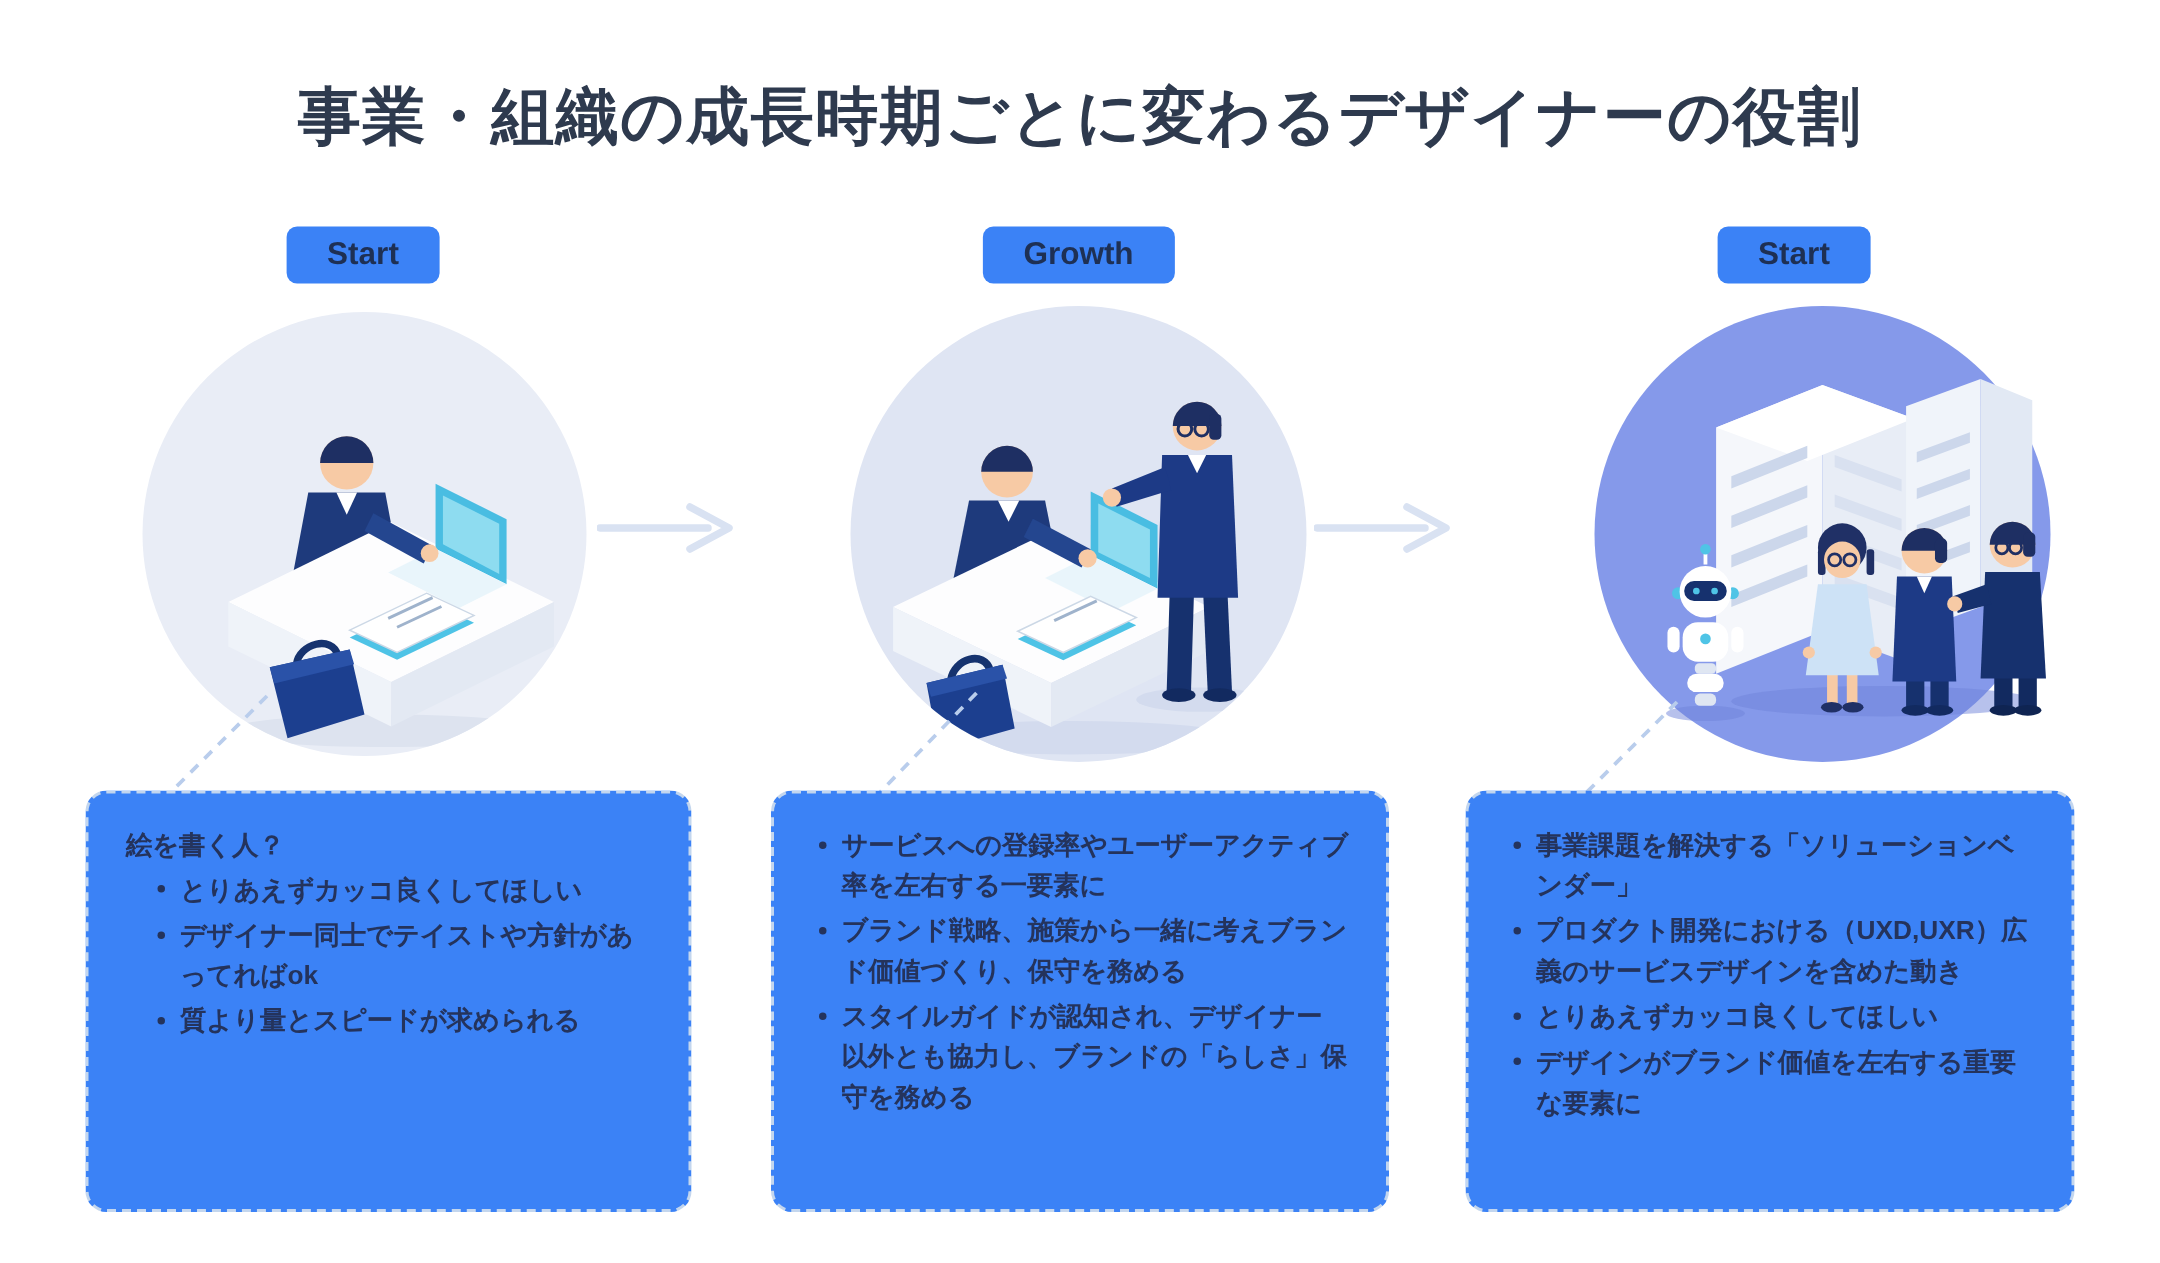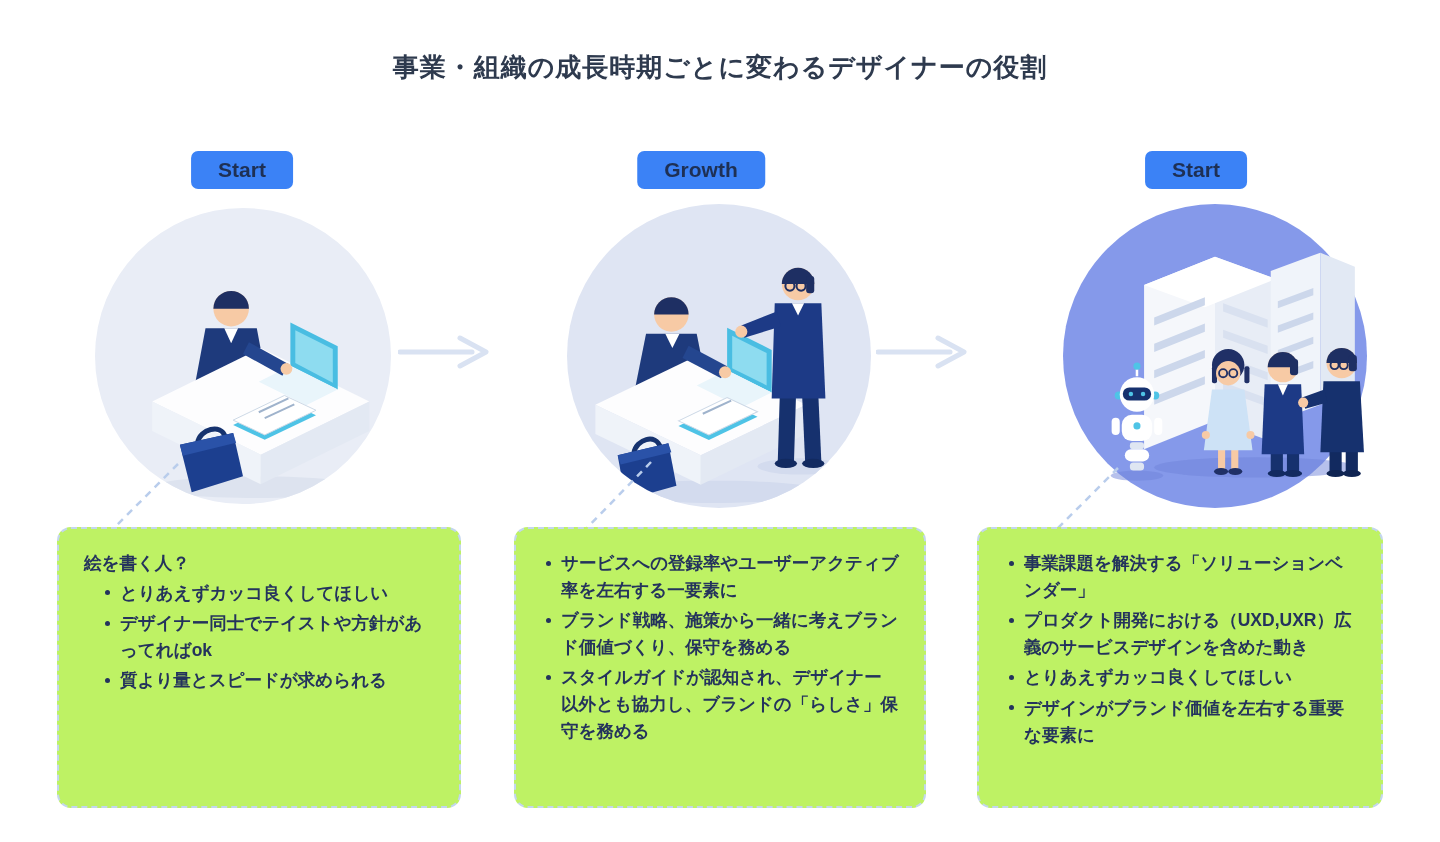--- a/index.html
+++ b/index.html
@@ -3,44 +3,44 @@
 <meta charset="utf-8">
 <style>
   html,body{margin:0;padding:0;}
   body{
     width:1440px;height:842px;background:#ffffff;overflow:hidden;position:relative;
     font-family:"Liberation Sans","DejaVu Sans",sans-serif;
   }
   .canvas{position:absolute;inset:0;}
   .title{
     position:absolute;top:50px;left:0;width:1440px;text-align:center;margin:0;
-    font-size:26px;font-weight:700;color:#2e3a4e;letter-spacing:1px;
+    font-size:42px;font-weight:700;color:#2e3a4e;letter-spacing:1px;
   }
   .badge{
     position:absolute;top:151px;height:38px;line-height:38px;padding:0 27px;
     border-radius:7px;background:#3b82f6;color:#1e3054;font-weight:700;font-size:21px;
     transform:translateX(-50%);white-space:nowrap;
   }
-  .badge1{left:242px;} .badge2{left:701px;} .badge3{left:1196px;}
+  .badge1{left:242px;} .badge2{left:719px;} .badge3{left:1196px;}
   .circle{position:absolute;border-radius:50%;}
   .circle svg{display:block;width:100%;height:100%;}
   .c1{left:95px; top:208px;width:296px;height:296px;background:#e9edf6;overflow:hidden;}
   .c2{left:567px;top:204px;width:304px;height:304px;background:#dfe5f3;overflow:hidden;}
   .c3{left:1063px;top:204px;width:304px;height:304px;background:#8599ea;overflow:visible;}
   .c1,.c2{border-radius:50%;}
   .c3{border-radius:50%;}
   .arrow{position:absolute;width:105px;height:48px;}
   .arrow1{left:398px;top:328px;} .arrow2{left:876px;top:328px;}
   .connector{position:absolute;}
   .conn1{left:100px;top:458px;width:90px;height:82px;}
   .conn2{left:575px;top:456px;width:90px;height:82px;}
   .conn3{left:1046px;top:462px;width:84px;height:76px;}
   .box{
     position:absolute;top:527px;height:281px;box-sizing:border-box;
-    background:#bef264;border:2px dashed #c3d6ee;border-radius:14px;
+    background:#3b82f6;border:2px dashed #c3d6ee;border-radius:14px;
     padding:21px 25px;color:#24335c;font-size:17.5px;font-weight:600;line-height:1.52;
   }
   .box1{left:57px;width:404px;}
   .box2{left:514px;width:412px;}
   .box3{left:977px;width:406px;}
   .box-heading{margin:0 0 3px 0;}
   .bullets{margin:0;padding:0;list-style:none;}
   .box1 .bullets{padding-left:16px;}
   .bullets li{position:relative;padding-left:20px;margin:0 0 4px 0;}
   .bullets li::before{

